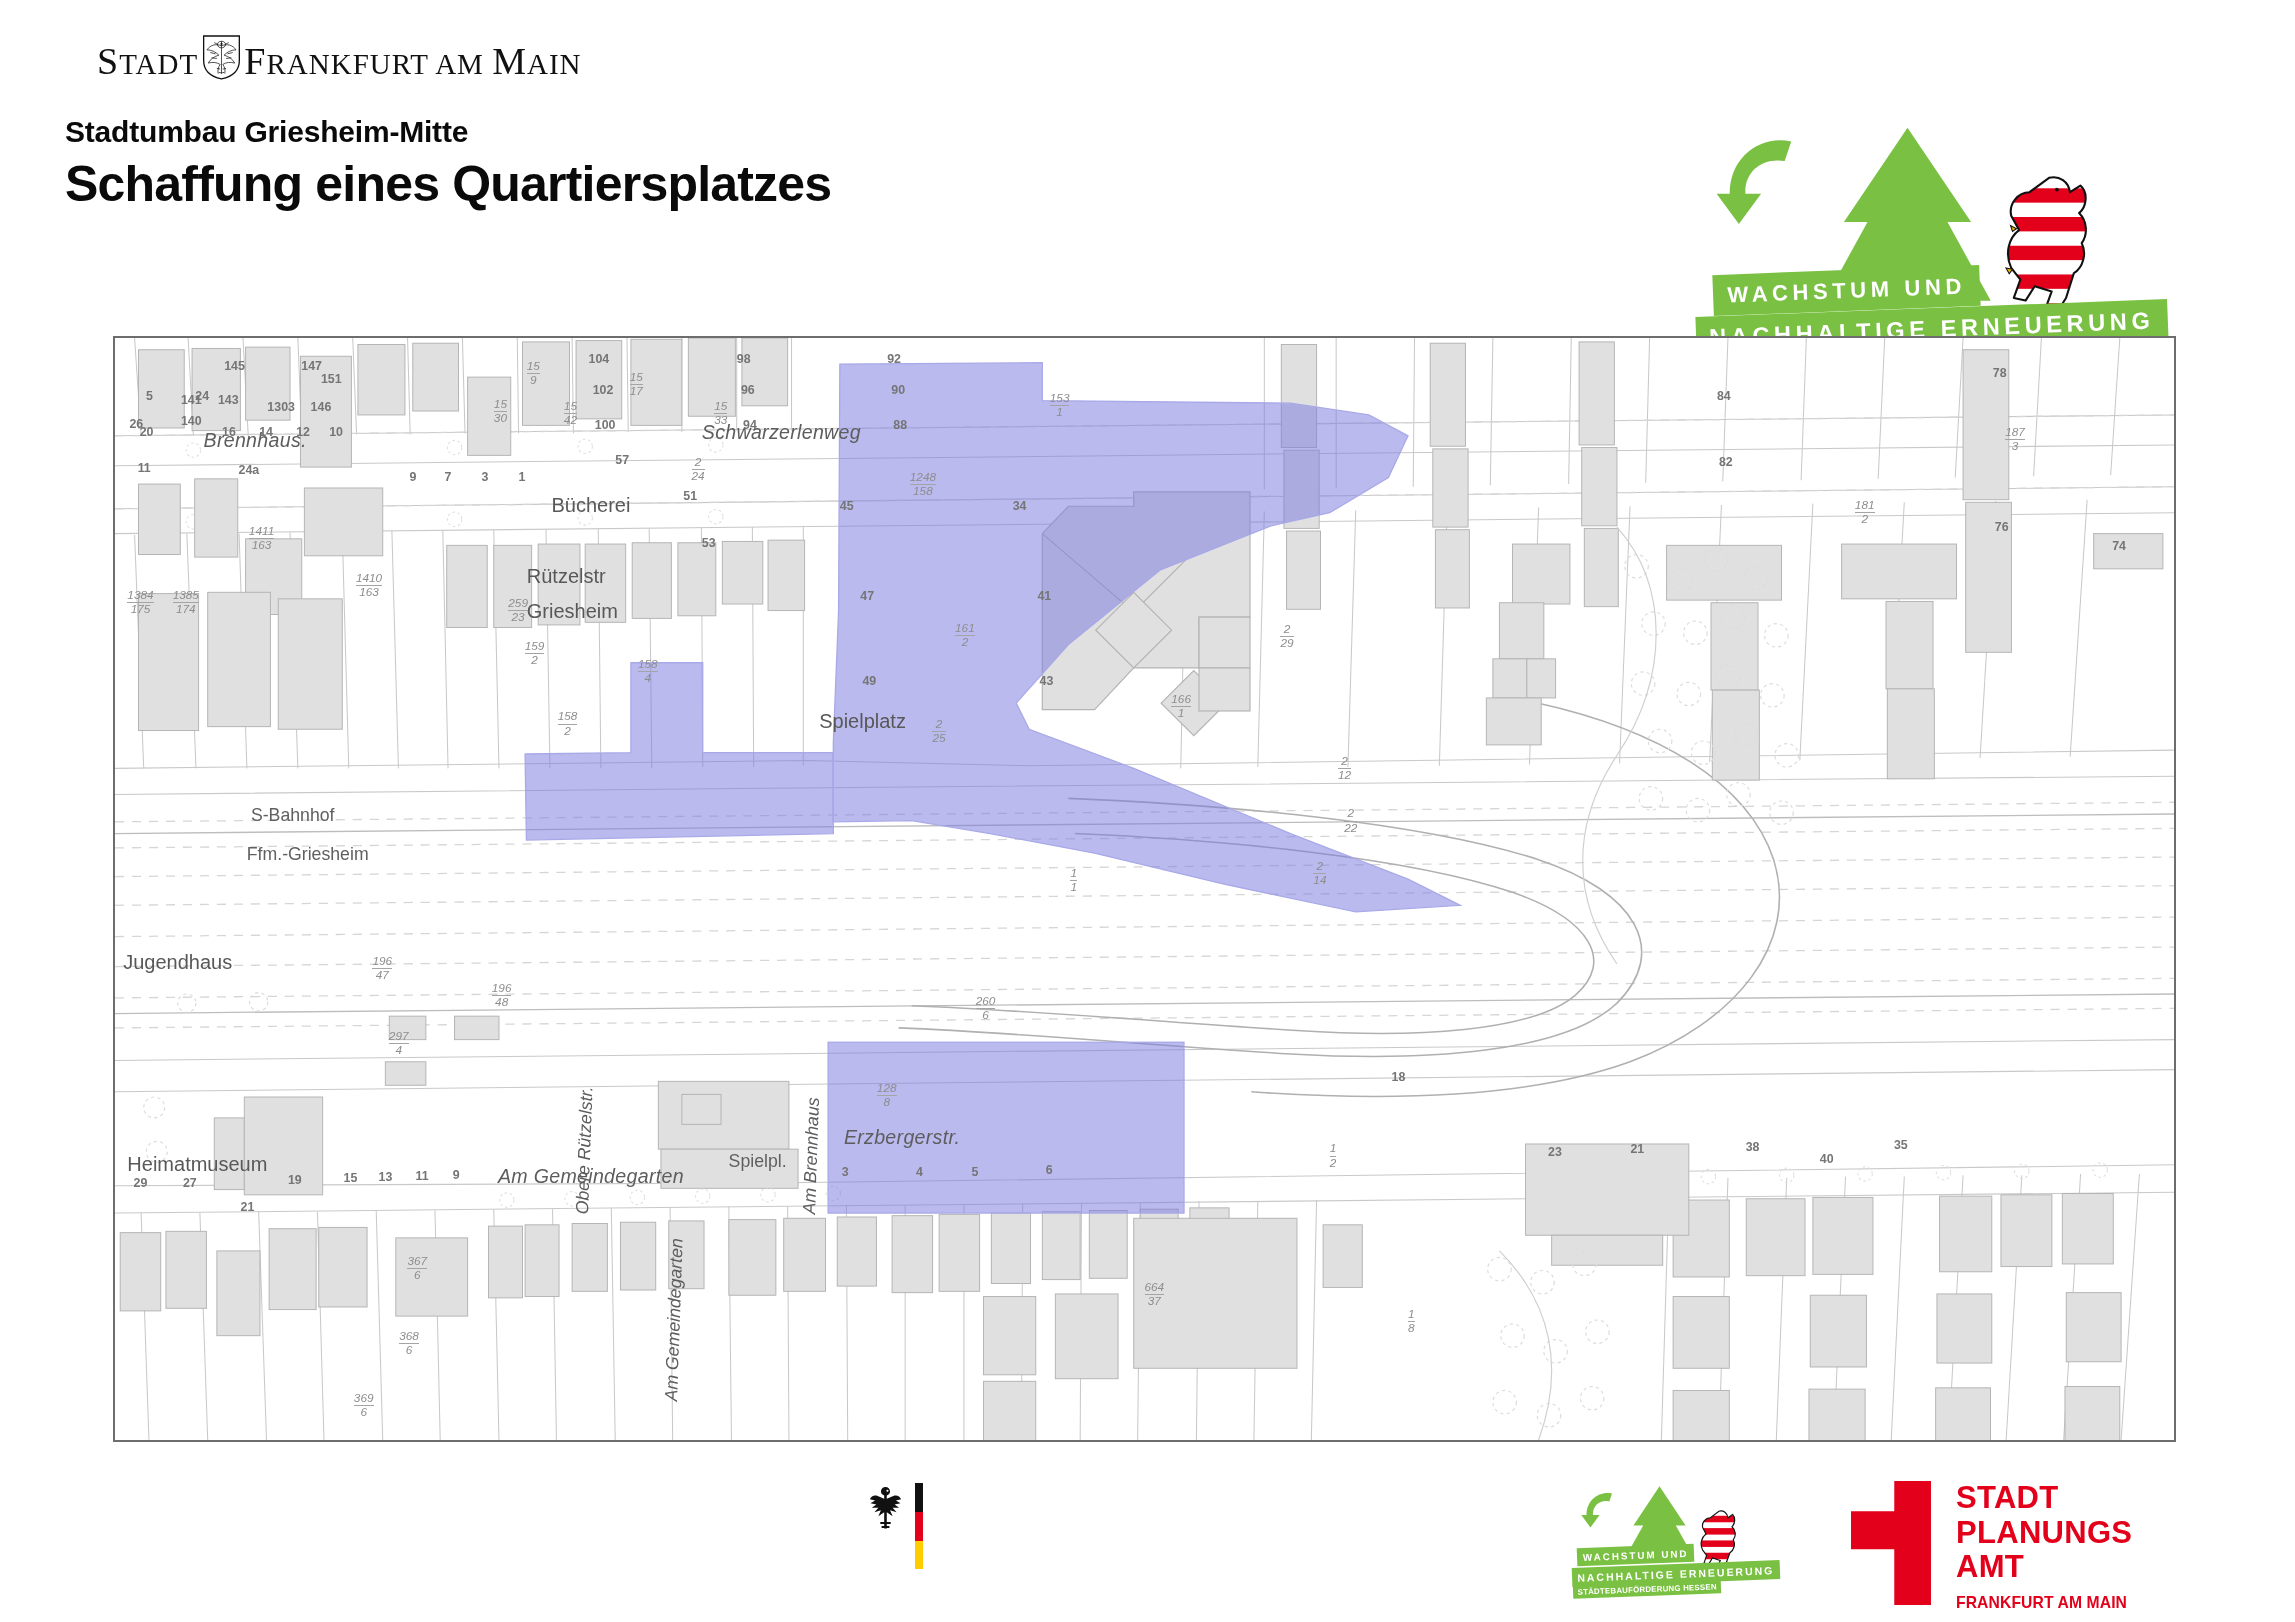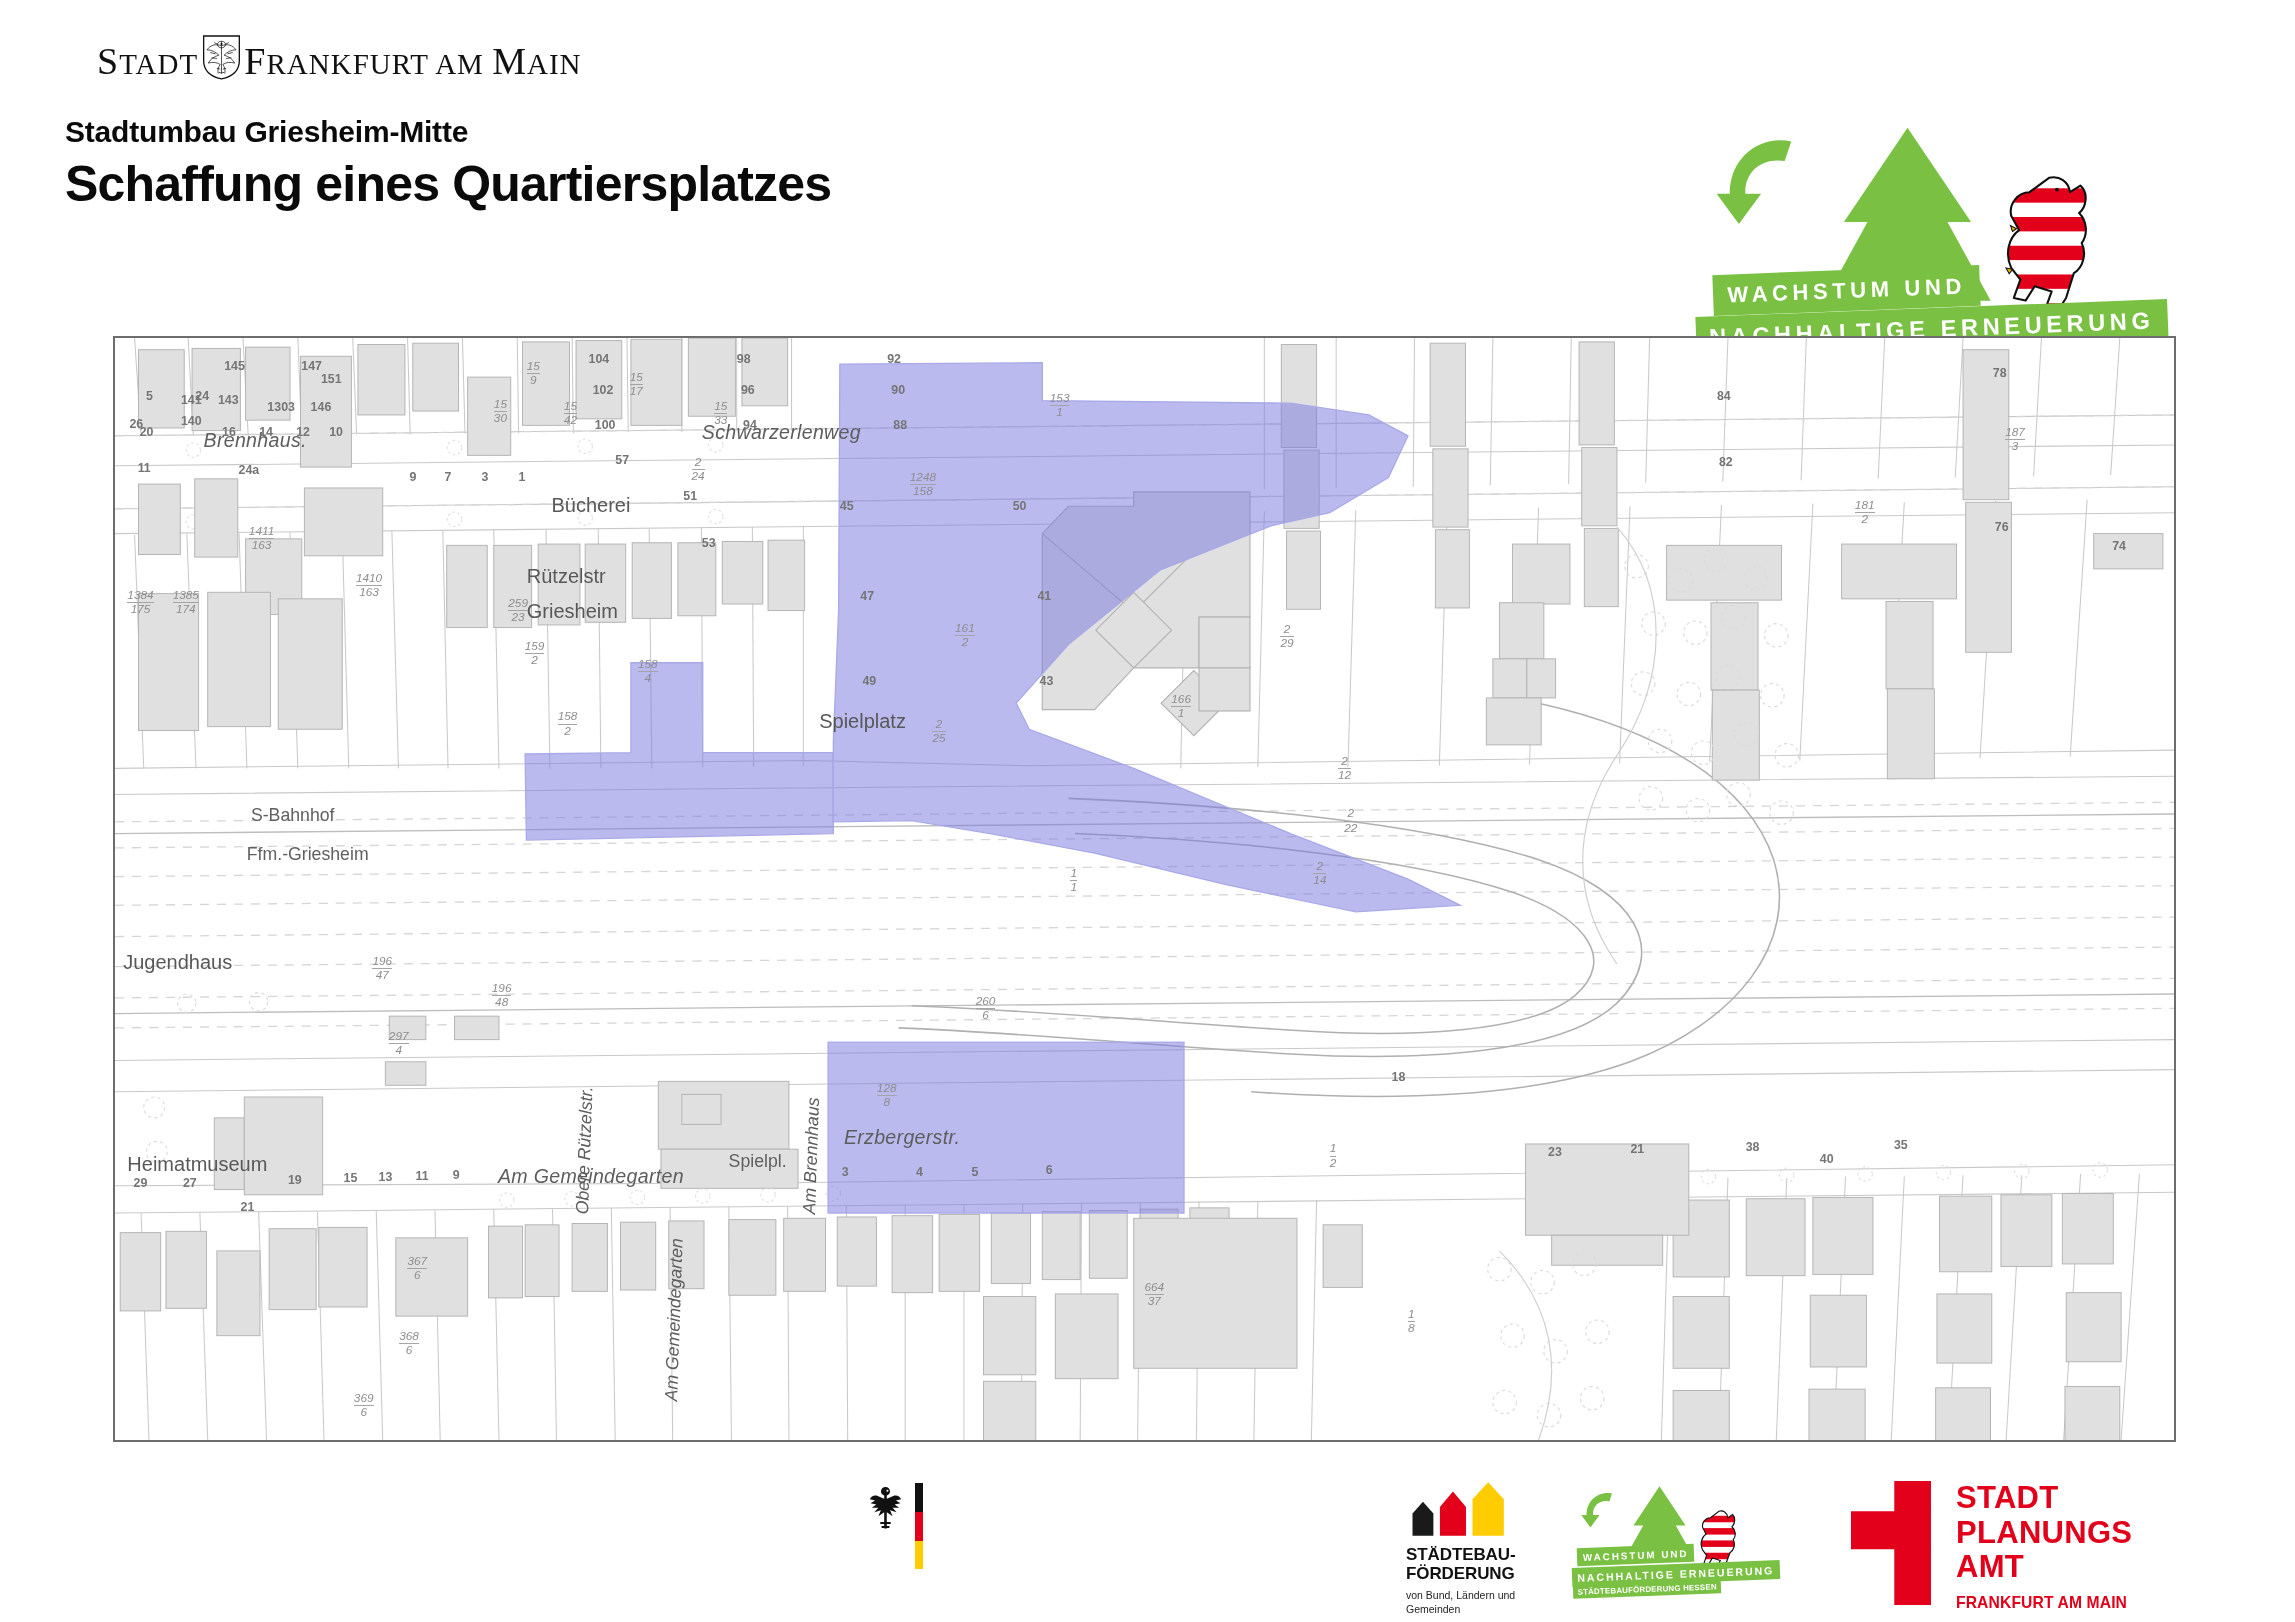--- a/index.html
+++ b/index.html
@@ -558,21 +558,21 @@
     <span class="mlabel hnum" style="left:6.0%; top:11.3%;">24a</span>
     <span class="mlabel hnum" style="left:1.1%; top:11.2%;">11</span>
     <span class="mlabel hnum" style="left:14.3%; top:12.0%;">9</span>
     <span class="mlabel hnum" style="left:16.0%; top:12.0%;">7</span>
     <span class="mlabel hnum" style="left:17.8%; top:12.0%;">3</span>
     <span class="mlabel hnum" style="left:19.6%; top:12.0%;">1</span>
     <span class="mlabel hnum" style="left:24.3%; top:10.4%;">57</span>
     <span class="mlabel hnum" style="left:27.6%; top:13.7%;">51</span>
     <span class="mlabel hnum" style="left:28.5%; top:18.0%;">53</span>
     <span class="mlabel hnum" style="left:35.2%; top:14.6%;">45</span>
-    <span class="mlabel hnum" style="left:43.6%; top:14.6%;">50</span>
+    <span class="mlabel hnum" style="left:43.6%; top:14.6%;">34</span>
     <span class="mlabel hnum" style="left:36.2%; top:22.8%;">47</span>
     <span class="mlabel hnum" style="left:36.3%; top:30.5%;">49</span>
     <span class="mlabel hnum" style="left:44.8%; top:22.8%;">41</span>
     <span class="mlabel hnum" style="left:44.9%; top:30.5%;">43</span>
     <span class="mlabel hnum" style="left:23.0%; top:1.3%;">104</span>
     <span class="mlabel hnum" style="left:30.2%; top:1.3%;">98</span>
     <span class="mlabel hnum" style="left:37.5%; top:1.3%;">92</span>
     <span class="mlabel hnum" style="left:23.2%; top:4.1%;">102</span>
     <span class="mlabel hnum" style="left:30.4%; top:4.1%;">96</span>
     <span class="mlabel hnum" style="left:37.7%; top:4.1%;">90</span>
@@ -690,37 +690,20 @@
           <path d="M33 6 C29 6 26 9 26 13 C26 16 28 18 31 19 L31 24 L21 20 C16 18 11 20 9 25 L17 27 L10 31 L19 33 L12 38 L22 38 L16 45 L26 42 L22 51 L31 45 L31 70 L35 70 L35 45 L44 51 L40 42 L50 45 L44 38 L54 38 L47 33 L56 31 L49 27 L57 25 C55 20 50 18 45 20 L35 24 L35 19 C38 18 40 16 40 13 C40 9 37 6 33 6 Z"></path>
           <circle cx="36" cy="12" r="1.6" fill="#fff"></circle>
           <path d="M25 60 L41 60 L41 63 L25 63 Z M27 66 L39 66 L39 69 L27 69 Z"></path>
         </g>
       </svg>
     </span>
     <span class="bars"></span>
   </div>
 
 
-  <div id="logo-staedtebau" class="f-logo">
-    <div class="houses">
-      <svg width="150" height="54" viewBox="0 0 230 82">
-        <path d="M10 82 L10 48 L26 30 L42 48 L42 82 Z" fill="#1a1a1a"></path>
-        <path d="M52 82 L52 38 L72 14 L92 38 L92 82 Z" fill="#e2001a"></path>
-        <path d="M102 82 L102 26 L126 0 L150 26 L150 82 Z" fill="#ffcc00"></path>
-      </svg>
-    </div>
-    <div class="sb-t">
-      <div>STÄDTEBAU-</div>
-      <div>FÖRDERUNG</div>
-    </div>
-    <div class="sb-s">
-      <div>von Bund, Ländern und</div>
-      <div>Gemeinden</div>
-    </div>
-  </div>
 
   <div id="logo-wachstum" class="f-logo">
     <span class="wl-arrow">
       <svg viewBox="0 0 92 92">
         <path d="M10 40 C10 17 29 3 49 7 L45 19 C31 16 19 25 20 40 L30 40 L16 59 L2 40 Z" fill="#7ac143"></path>
       </svg>
     </span>
     <span class="wl-tree">
       <svg viewBox="0 0 112 126">
         <path d="M56 2 L96 62 L81 62 L109 112 L3 112 L31 62 L16 62 Z" fill="#7ac143"></path>

